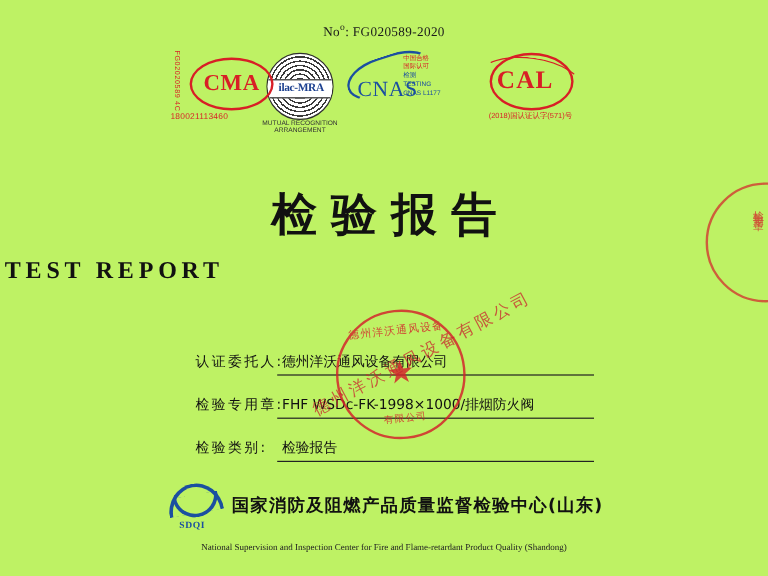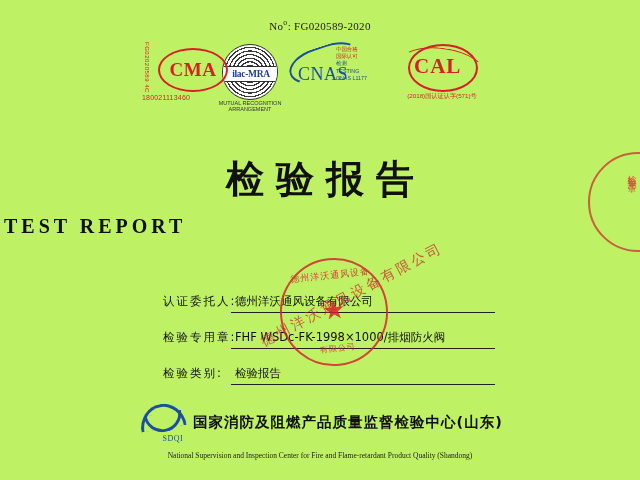--- a/index.html
+++ b/index.html
@@ -370,23 +370,23 @@
     width: 32px; height: 16px;
     border: 3px solid #1b4fa0;
     border-radius: 0 0 50% 50% / 0 0 100% 100%;
     border-top: none;
     transform: rotate(-10deg);
   }
   .sdqi-mark .sdqi-text {
     position: absolute;
     left: 0; bottom: -1px;
     width: 46px;
-    text-align: right;
+    text-align: center;
     font-size: 8px;
-    font-weight: normal;
+    font-weight: bold;
     color: #1b4fa0;
     letter-spacing: .5px;
     font-family: "Liberation Serif", serif;
   }
   .footer-cn {
     font-size: 14.5px;
     font-weight: bold;
     letter-spacing: 1px;
     color: #111;
     font-family: "DejaVu Sans", sans-serif;

